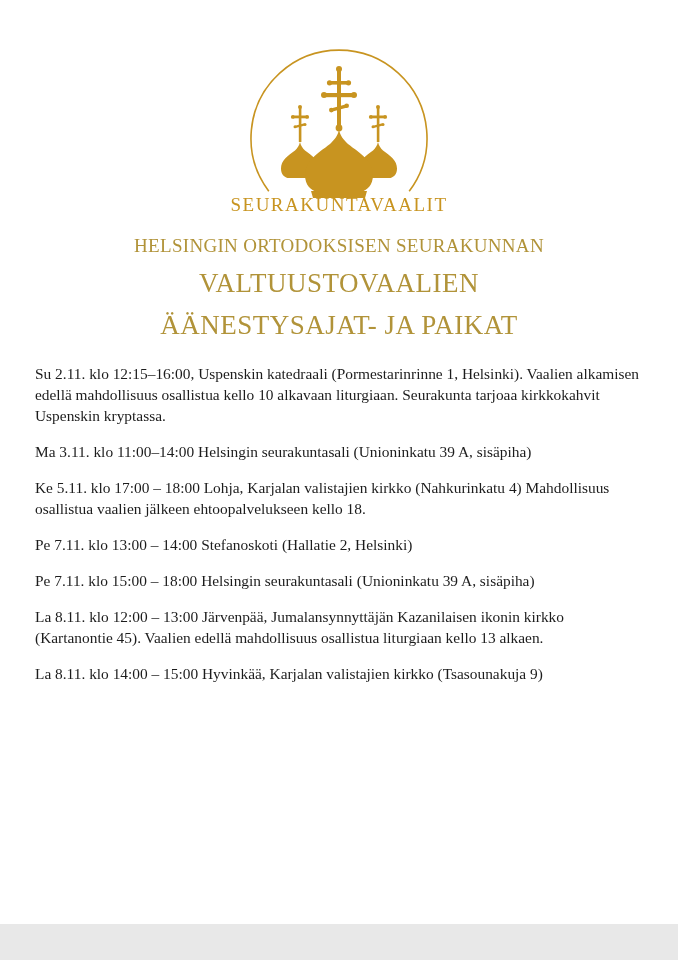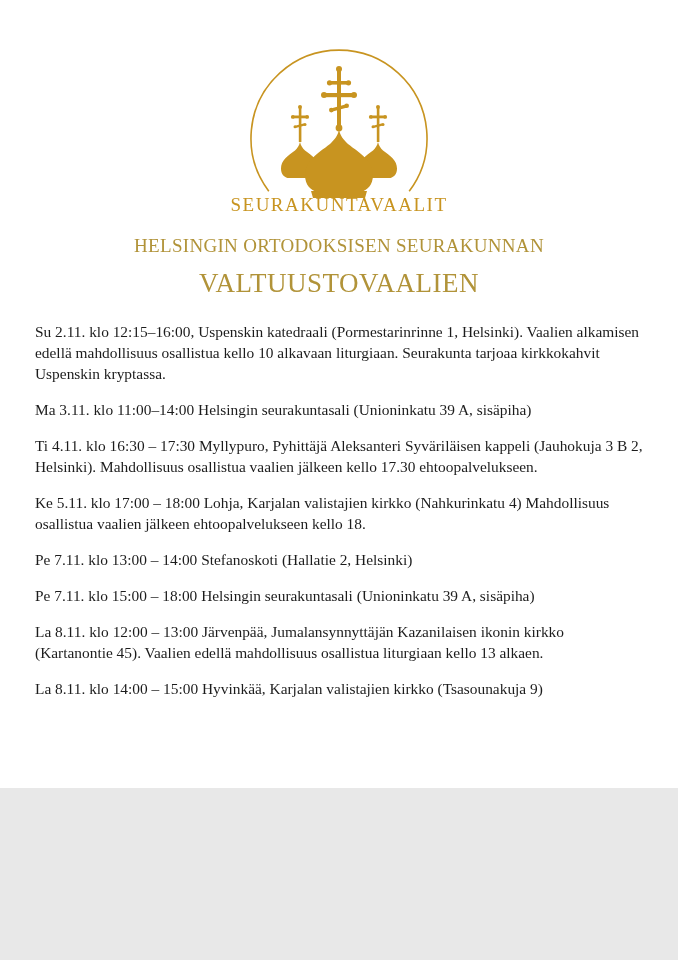--- a/index.html
+++ b/index.html
@@ -6,21 +6,21 @@
     --logo-gold: #c89420;
     --heading-gold: #b19339;
     --body-text: #1c1c1c;
     --background: #ffffff;
   }
   * { margin: 0; padding: 0; box-sizing: border-box; }
   html, body { background: #e8e8e8; }
   body { display: flex; justify-content: center; }
   .page {
     width: 678px;
-    height: 788px;
+    height: 924px;
     background: var(--background);
     font-family: "Liberation Serif", "DejaVu Serif", serif;
     color: var(--body-text);
     padding: 48px 35px 0 35px;
     overflow: hidden;
   }
   .logo { text-align: center; color: var(--logo-gold); }
   .logo-svg { display: block; margin: 0 auto; }
   .logo-text {
     font-size: 19px;
@@ -111,26 +111,26 @@
         <path d="M61 143 L117 143 L115 150 L63 150 Z"></path>
         <path transform="translate(89,144)" d="M0 -62 C1.5 -56 4 -53 9 -48 C22 -38 34 -31 34 -17 C34 -7 28 -1.5 22 0 L-22 0 C-28 -1.5 -34 -7 -34 -17 C-34 -31 -22 -38 -9 -48 C-4 -53 -1.5 -56 0 -62 Z"></path>
       </g>
     </svg>
     <div class="logo-text">SEURAKUNTAVAALIT</div>
   </div>
 
   <div class="header">
     <div class="header-line1">HELSINGIN ORTODOKSISEN SEURAKUNNAN</div>
     <div class="header-line2">VALTUUSTOVAALIEN</div>
+    <div class="header-line3">ÄÄNESTYSAJAT- JA PAIKAT</div>
   </div>
 
   <div class="events">
     <p class="event"><span class="b">Su 2.11. klo 12:15–16:00, Uspenskin katedraali</span><span> (Pormestarinrinne 1, Helsinki). Vaalien alkamisen edellä mahdollisuus osallistua kello 10 alkavaan liturgiaan. Seurakunta tarjoaa kirkkokahvit Uspenskin kryptassa.</span></p>
     <p class="event"><span class="b">Ma 3.11. klo 11:00–14:00 Helsingin seurakuntasali</span><span> (Unioninkatu 39 A, sisäpiha)</span></p>
-    <p class="event"><span class="b">Ti 4.11. klo 16:30 – 17:30 Myllypuro, Pyhittäjä Aleksanteri Syväriläisen kappeli</span><span> (Jauhokuja 3 B 2, Helsinki). Mahdollisuus osallistua vaalien jälkeen kello 17.30 ehtoopalvelukseen.</span></p>
     <p class="event"><span class="b">Ke 5.11. klo 17:00 – 18:00 Lohja, Karjalan valistajien kirkko</span><span> (Nahkurinkatu 4) Mahdollisuus osallistua vaalien jälkeen ehtoopalvelukseen kello 18.</span></p>
     <p class="event"><span class="b">Pe 7.11. klo 13:00 – 14:00 Stefanoskoti</span><span> (Hallatie 2, Helsinki)</span></p>
     <p class="event"><span class="b">Pe 7.11. klo 15:00 – 18:00 Helsingin seurakuntasali</span><span> (Unioninkatu 39 A, sisäpiha)</span></p>
     <p class="event"><span class="b">La 8.11. klo 12:00 – 13:00 Järvenpää, Jumalansynnyttäjän Kazanilaisen ikonin kirkko</span><span> (Kartanontie 45). Vaalien edellä mahdollisuus osallistua liturgiaan kello 13 alkaen.</span></p>
     <p class="event"><span class="b">La 8.11. klo 14:00 – 15:00 Hyvinkää, Karjalan valistajien kirkko</span><span> (Tsasounakuja 9)</span></p>
   </div>
 
 </div>
 
 </body></html>

